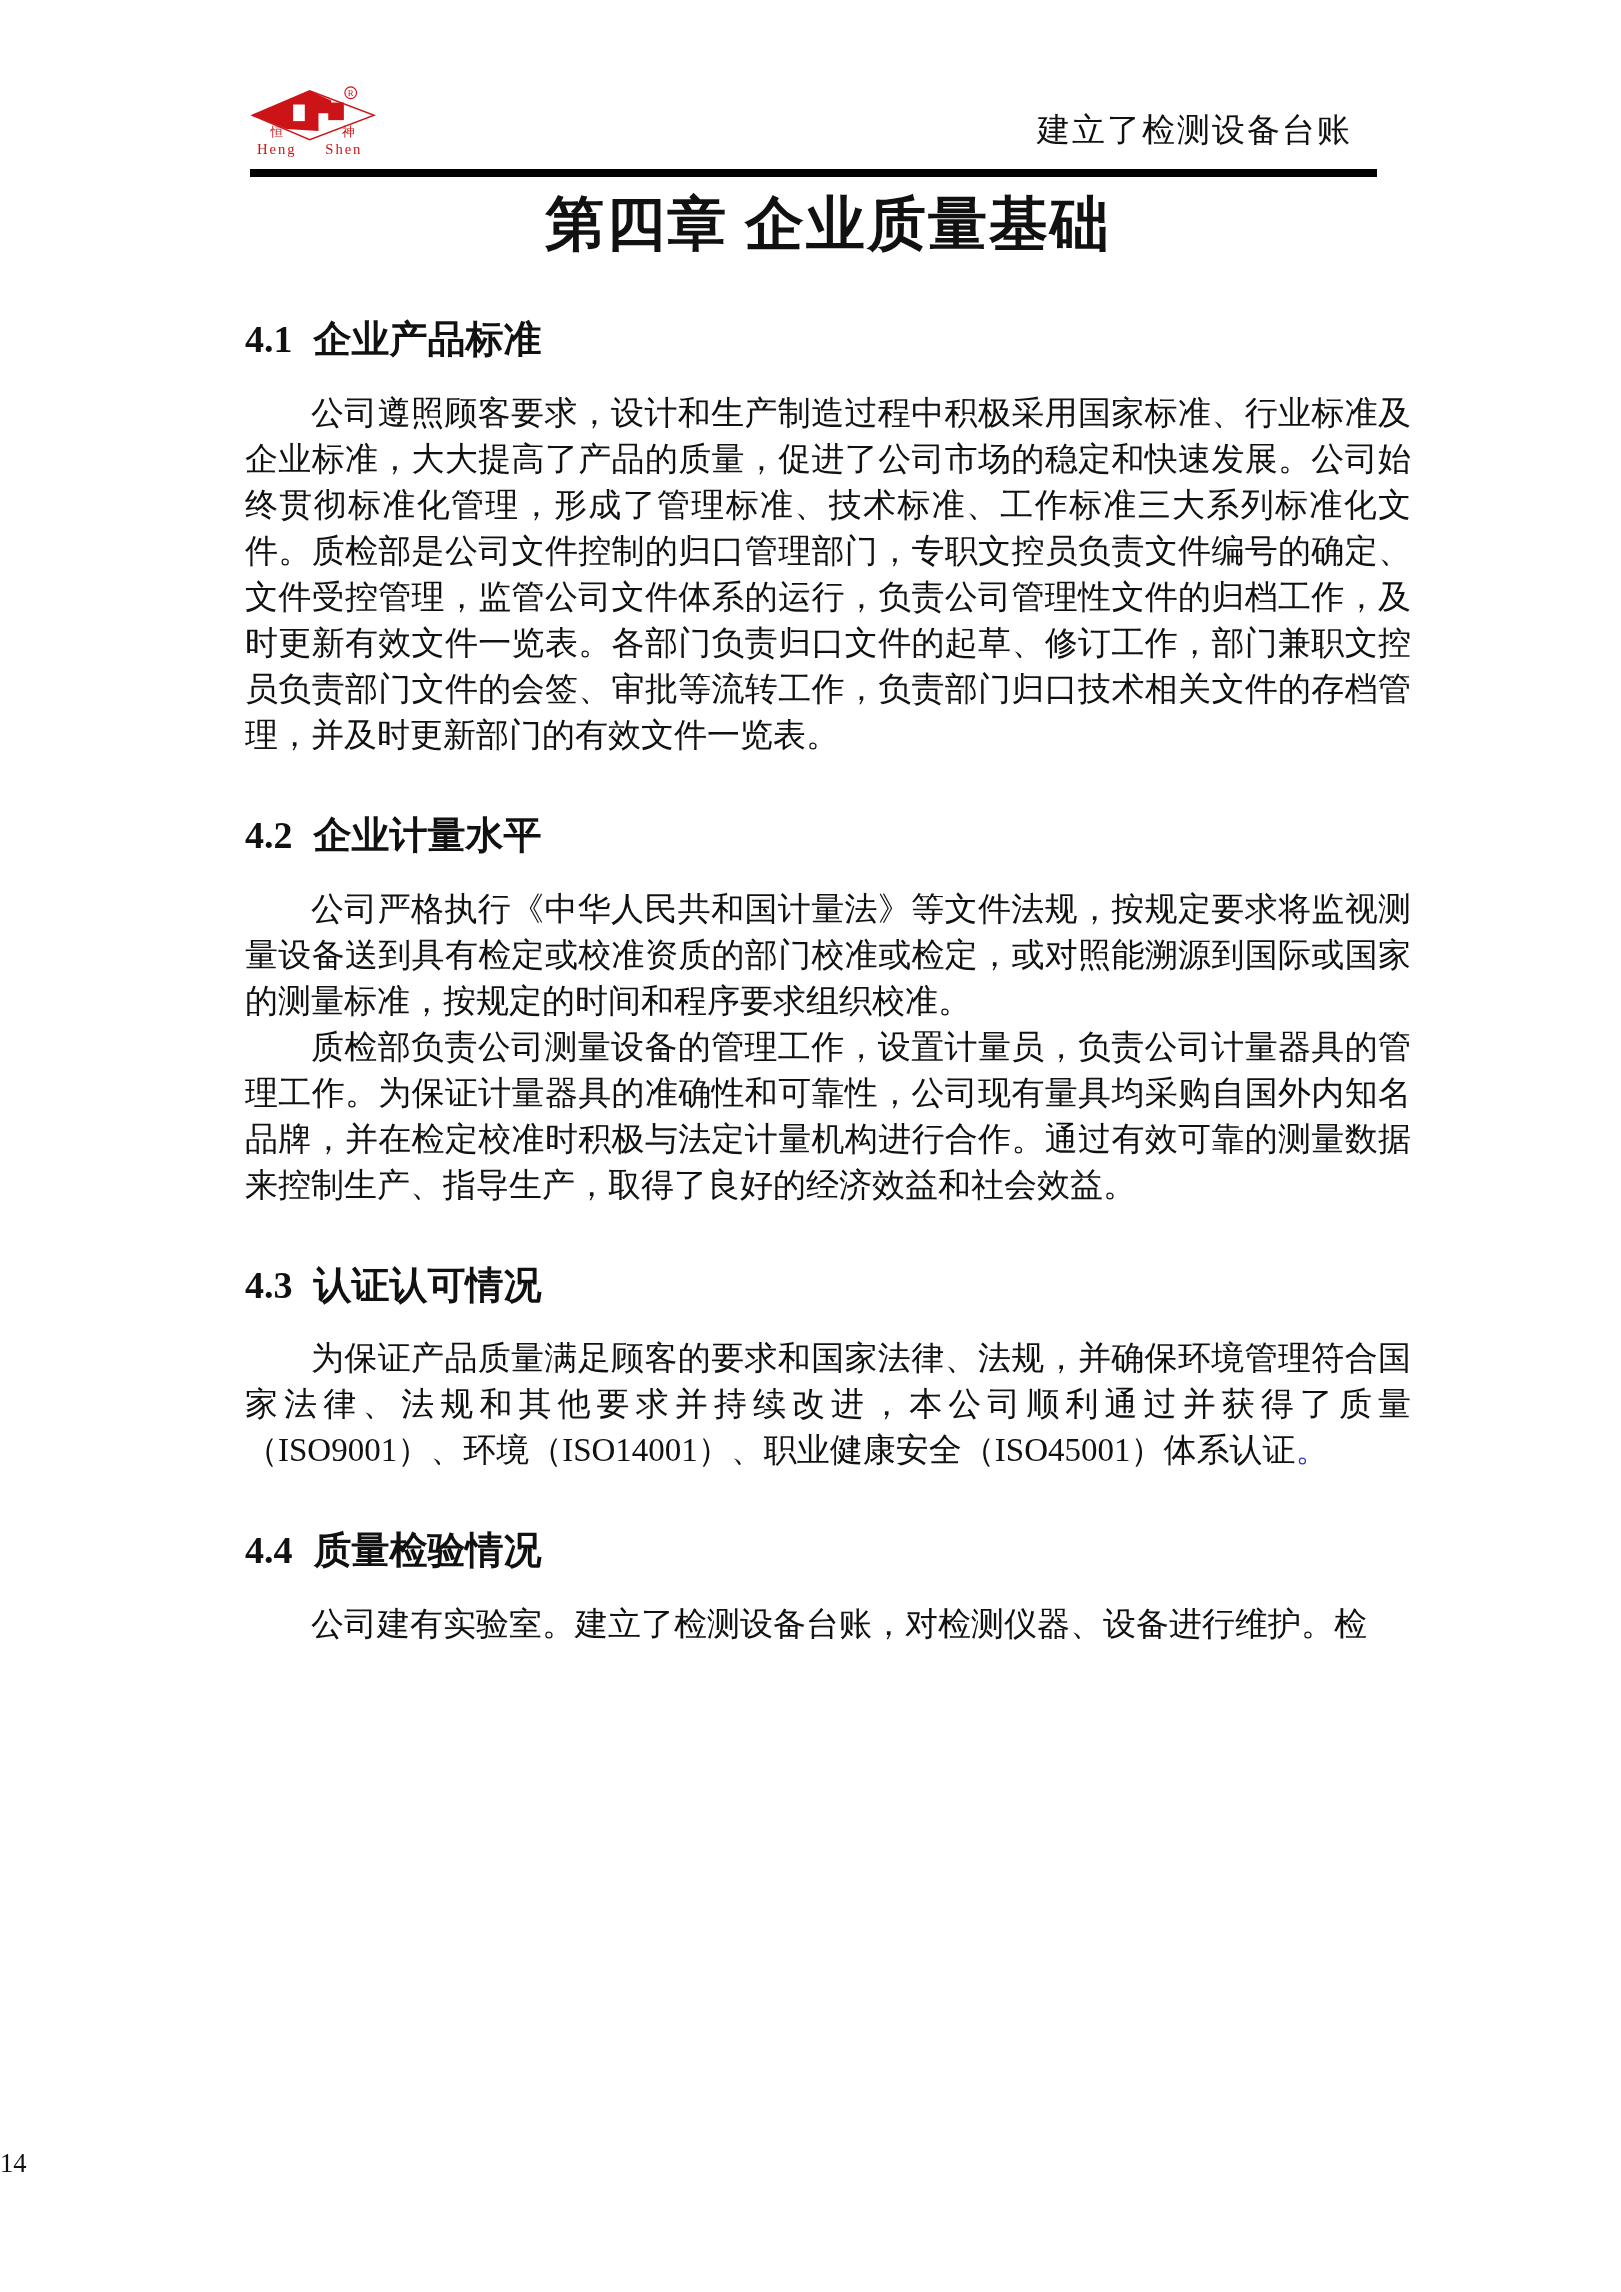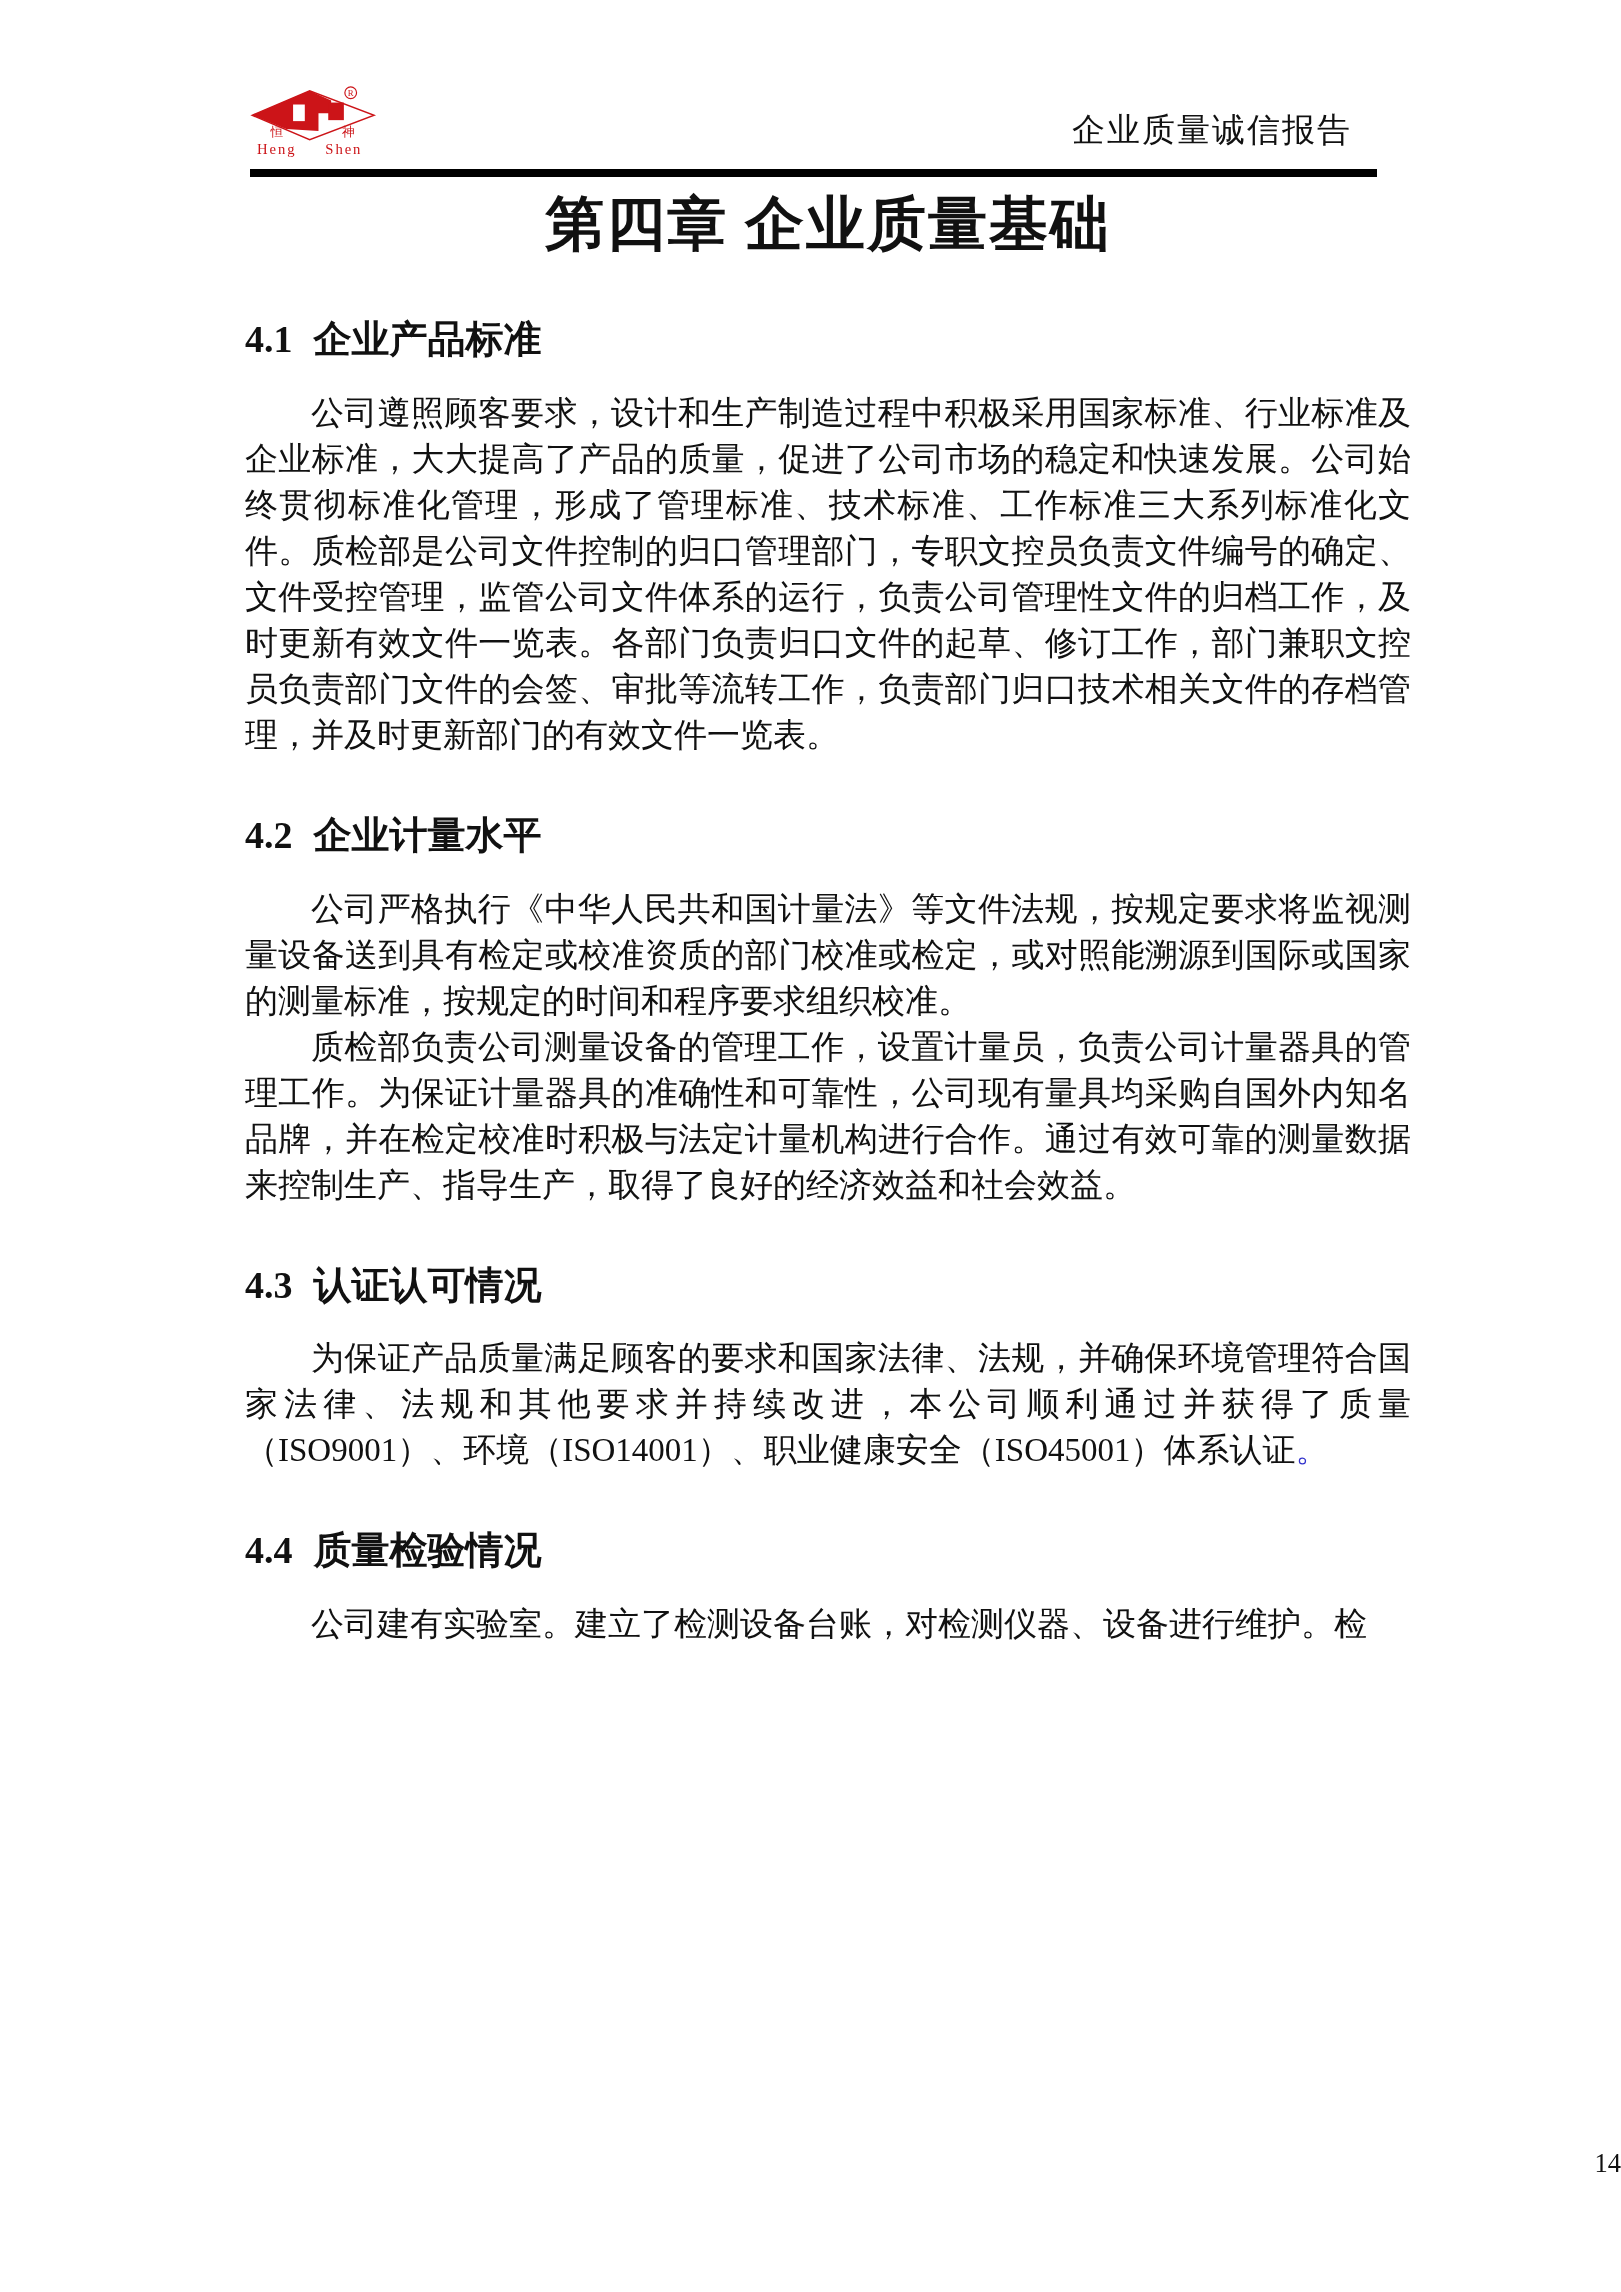--- a/index.html
+++ b/index.html
@@ -70,21 +70,21 @@
     margin: 0;
   }
   .blue-period { color: #3333cc; }
 
   
   .footer {
     position: absolute;
     left: 0;
     right: 0;
     bottom: 114px;
-    text-align: right;
+    text-align: left;
     font-size: 26.5px;
   }
 
   
   .logo-latin { font-family: "Liberation Serif", serif; }
 </style>
 </head>
 <body>
 
 <div class="page">
@@ -102,21 +102,21 @@
     <circle cx="104" cy="9" r="6" fill="none" stroke="#cc1418" stroke-width="1.2"></circle>
     <text x="104" y="12.5" font-size="9" fill="#cc1418" text-anchor="middle">R</text>
 
     <text x="22" y="53" font-size="13" fill="#cc1418">恒</text>
     <text x="95" y="53" font-size="13" fill="#cc1418">神</text>
 
     <text x="8" y="72" font-size="15" fill="#cc1418" class="logo-latin" letter-spacing="2">Heng</text>
     <text x="78" y="72" font-size="15" fill="#cc1418" class="logo-latin" letter-spacing="2">Shen</text>
   </svg>
 
-  <div class="header-title">企业质量诚信报告</div>
+  <div class="header-title">建立了检测设备台账</div>
   <div class="header-rule"></div>
 
   <main>
 
     <h1 class="chapter-title">第四章 企业质量基础</h1>
 
     <h2 class="section-heading">
       <span class="num">4.1</span><span>企业产品标准</span>
     </h2>
     <p class="body-par">公司遵照顾客要求，设计和生产制造过程中积极采用国家标准、行业标准及企业标准，大大提高了产品的质量，促进了公司市场的稳定和快速发展。公司始终贯彻标准化管理，形成了管理标准、技术标准、工作标准三大系列标准化文件。质检部是公司文件控制的归口管理部门，专职文控员负责文件编号的确定、文件受控管理，监管公司文件体系的运行，负责公司管理性文件的归档工作，及时更新有效文件一览表。各部门负责归口文件的起草、修订工作，部门兼职文控员负责部门文件的会签、审批等流转工作，负责部门归口技术相关文件的存档管理，并及时更新部门的有效文件一览表。</p>

